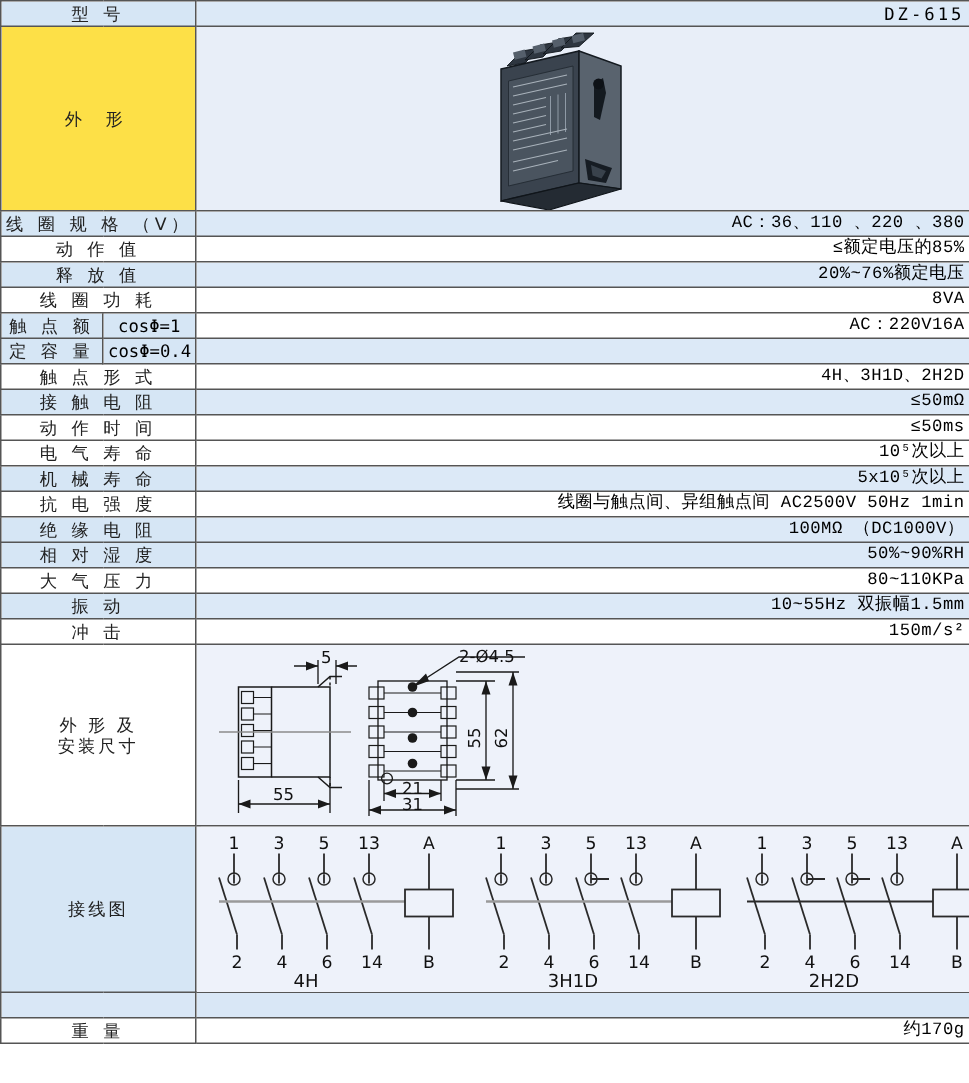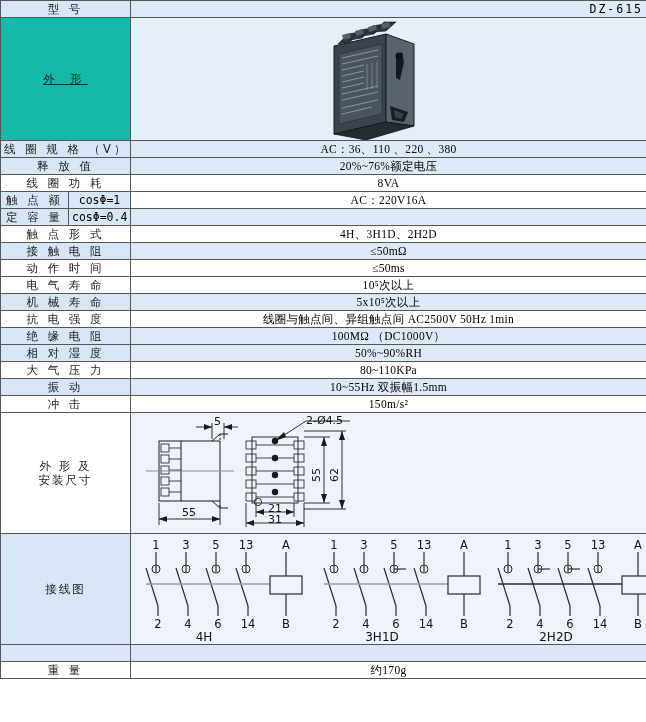--- a/index.html
+++ b/index.html
@@ -22,23 +22,23 @@
     white-space:nowrap;
     overflow:hidden;
   }
   .lbl{
     text-align:center;
     color:#222;
     letter-spacing:3px;
   }
   .lbl-tight{letter-spacing:0px;text-align:center;margin-left:40px;}
   .val{
-    text-align:center;
+    text-align:right;
     letter-spacing:0.3px;
-    font-family:Liberation Serif, serif;
+    font-family:Liberation Mono, monospace;
   }
   .rw-blue{background:#d6e6f5;}
   .rw-white{background:#ffffff;}
   .cellblue{background:#d6e6f5;}
   .valbg-blue{background:#dce9f7;}
   .valbg-white{background:#ffffff;}
   .hdr-title{
     text-align:right;
     font-size:14px;
     letter-spacing:2px;
@@ -49,24 +49,23 @@
     background:#d6e6f5;
     font-size:13px;
   }
   .photo-cell{
     background:#e8eef8;
     height:122px;
     padding:0;
     position:relative;
   }
   .photo-lbl{
-    background:#14b8a6;
+    background:#fde047;
     font-size:13px;
     letter-spacing:6px;
-    text-decoration:underline;
   }
   .dim-lbl{
     background:#ffffff;font-size:12px;letter-spacing:2px;line-height:16px;
   }
   .dim-cell{background:#eef2fa;height:120px;padding:0;position:relative;}
   .wire-lbl{background:#d6e6f5;font-size:12.5px;letter-spacing:2px;}
   .wire-cell{background:#eef2fa;height:110px;padding:0;position:relative;}
   .blank-cell{background:#d9e7f6;height:7px;}
   svg{display:block;}
   .mono{font-family:"DejaVu Sans Mono","Liberation Mono",monospace;}
@@ -139,20 +138,24 @@
 
             <polygon points="4,112 56,100 84,104 36,118" fill="#242b33" stroke="#10151a" stroke-width="0.8"></polygon>
           </g>
         </svg>
       </td>
     </tr>
 
     <tr>
       <td colspan="2" class="lbl rw-blue">线 圈 规 格 （V）</td>
       <td class="val valbg-blue">AC：36、110 、220 、380</td>
+    </tr>
+    <tr>
+      <td colspan="2" class="lbl rw-white">动  作  值</td>
+      <td class="val valbg-white">≤额定电压的85%</td>
     </tr>
     <tr>
       <td colspan="2" class="lbl rw-blue">释  放  值</td>
       <td class="val valbg-blue">20%~76%额定电压</td>
     </tr>
     <tr>
       <td colspan="2" class="lbl rw-white">线 圈 功 耗</td>
       <td class="val valbg-white">8VA</td>
     </tr>
 

